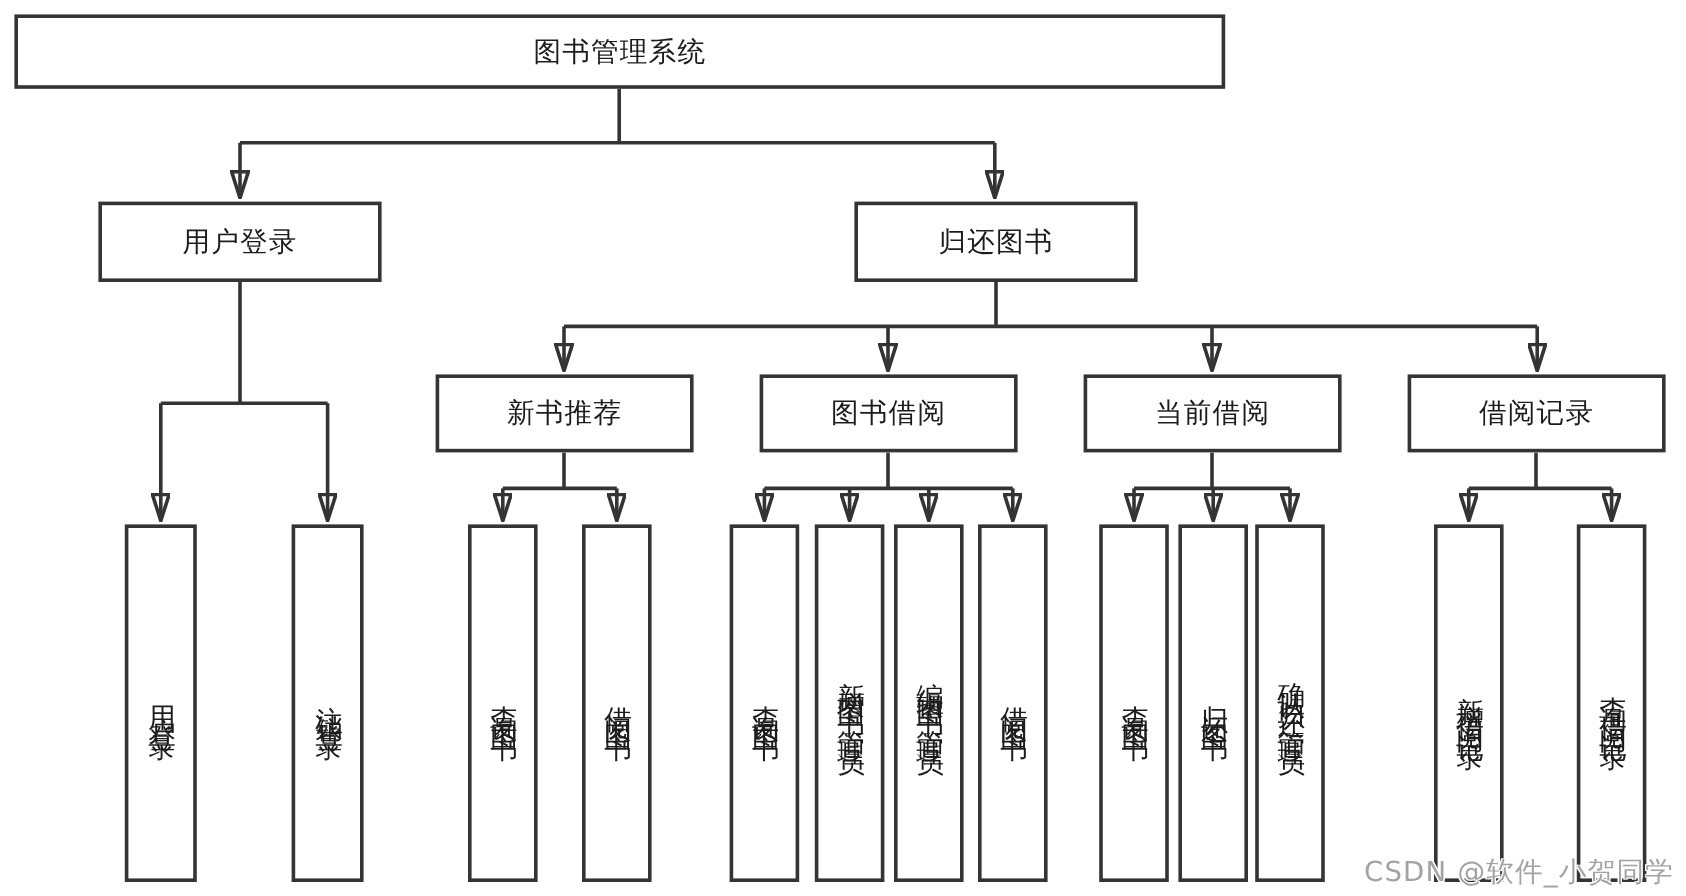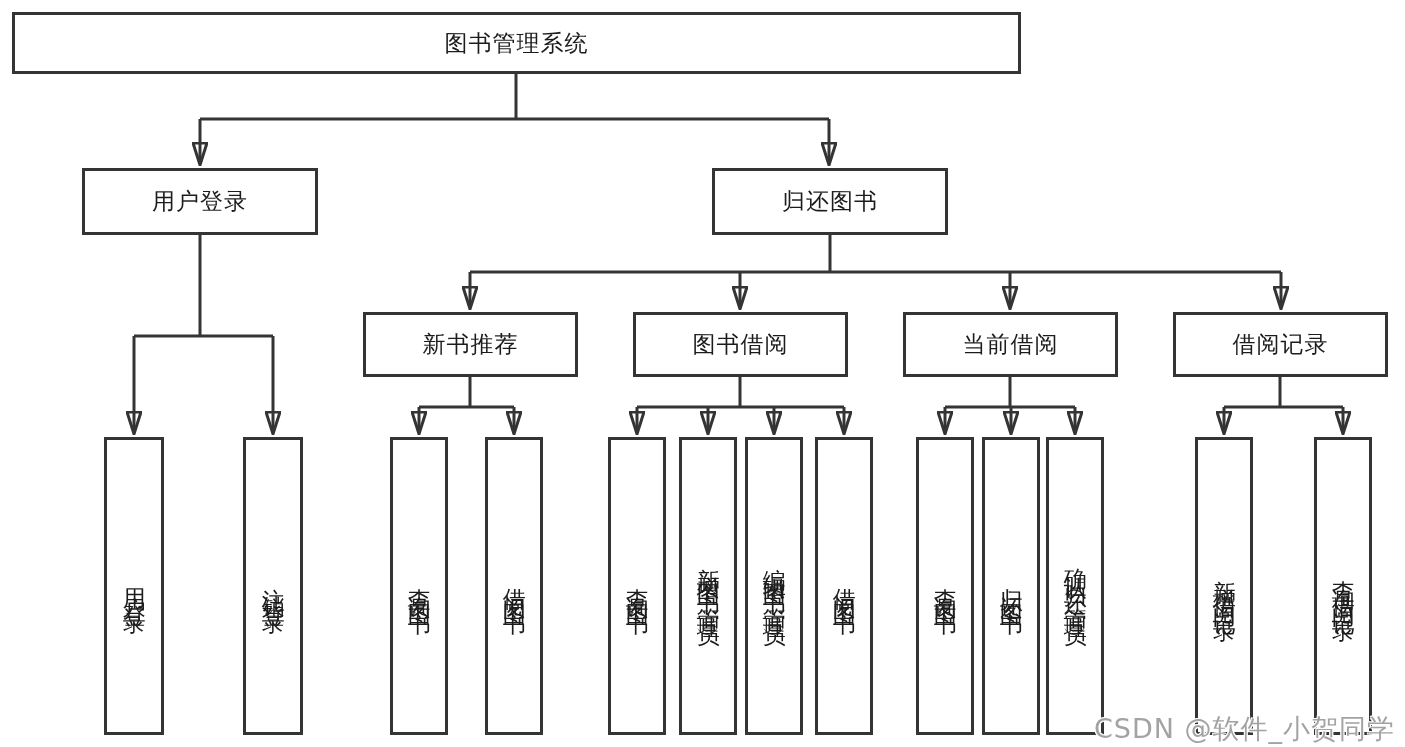--- a/index.html
+++ b/index.html
@@ -47,21 +47,21 @@
     text-orientation: mixed;
     font-size: 23px;
     line-height: 1.1;
     letter-spacing: 8px;
     color: #1c1c1c;
   }
   #watermark {
     position: absolute;
     right: 10px;
     top: 711px;
-    font-size: 27px;
+    font-size: 23px;
     color: #a3a3a3;
     letter-spacing: 1px;
     text-shadow: -1px -1px 0 #fff, 1px -1px 0 #fff, -1px 1px 0 #fff, 1px 1px 0 #fff;
     white-space: nowrap;
   }
   svg path { stroke: #343434; stroke-width: 3; fill: none; }
 </style>
 </head>
 <body>
 

